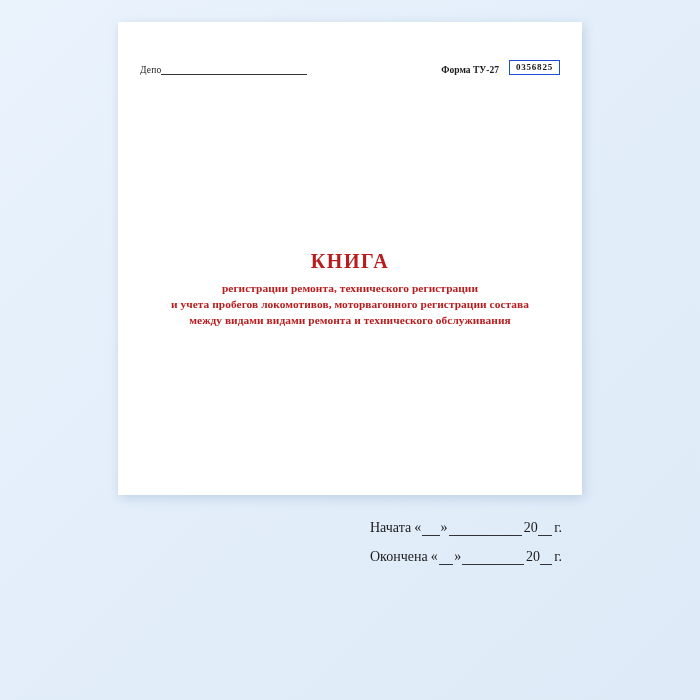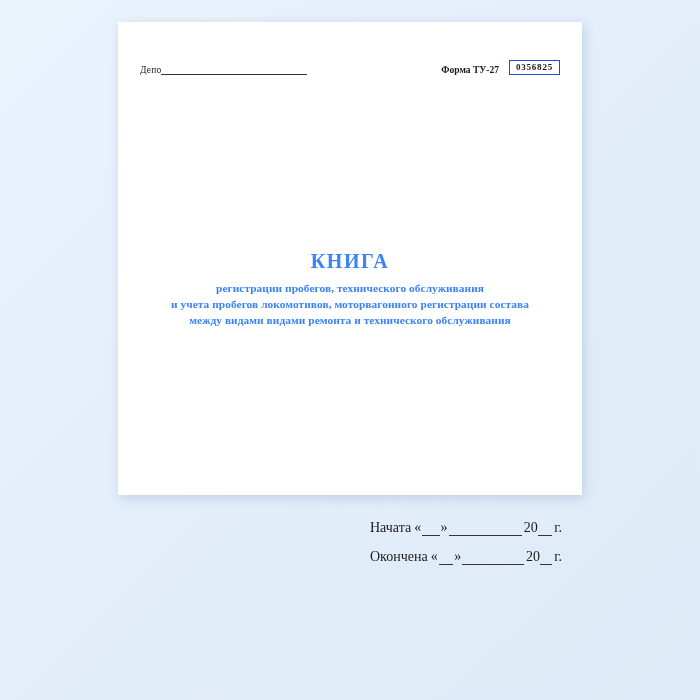--- a/index.html
+++ b/index.html
@@ -87,21 +87,21 @@
     font-size: 9.5px;
     white-space: nowrap;
   }
   
   .title-block {
     position: absolute;
     left: 0;
     top: 228px;
     width: 464px;
     text-align: center;
-    color: #3b82f6;
+    color: #b91c1c;
   }
   .title-main {
     font-size: 20px;
     font-weight: bold;
     letter-spacing: 1.6px;
     margin-bottom: 7px;
   }
   .subtitle {
     font-size: 11.4px;
     font-weight: bold;
@@ -152,21 +152,21 @@
             <span class="form-code">0356825</span>
           </div>
         </div>
 
 
       </div>
 
       <div class="title-block">
         <div class="title-main">КНИГА</div>
         <div class="subtitle">
-          <div>регистрации пробегов, технического обслуживания</div>
+          <div>регистрации ремонта, технического регистрации</div>
           <div>и учета пробегов локомотивов, моторвагонного регистрации состава</div>
           <div>между видами видами ремонта и технического обслуживания</div>
         </div>
       </div>
 
       <div class="footer-fields">
 
         <div class="ff-row">
           <span class="ff-label">Начата</span>
           <span class="ff-q">«</span>

